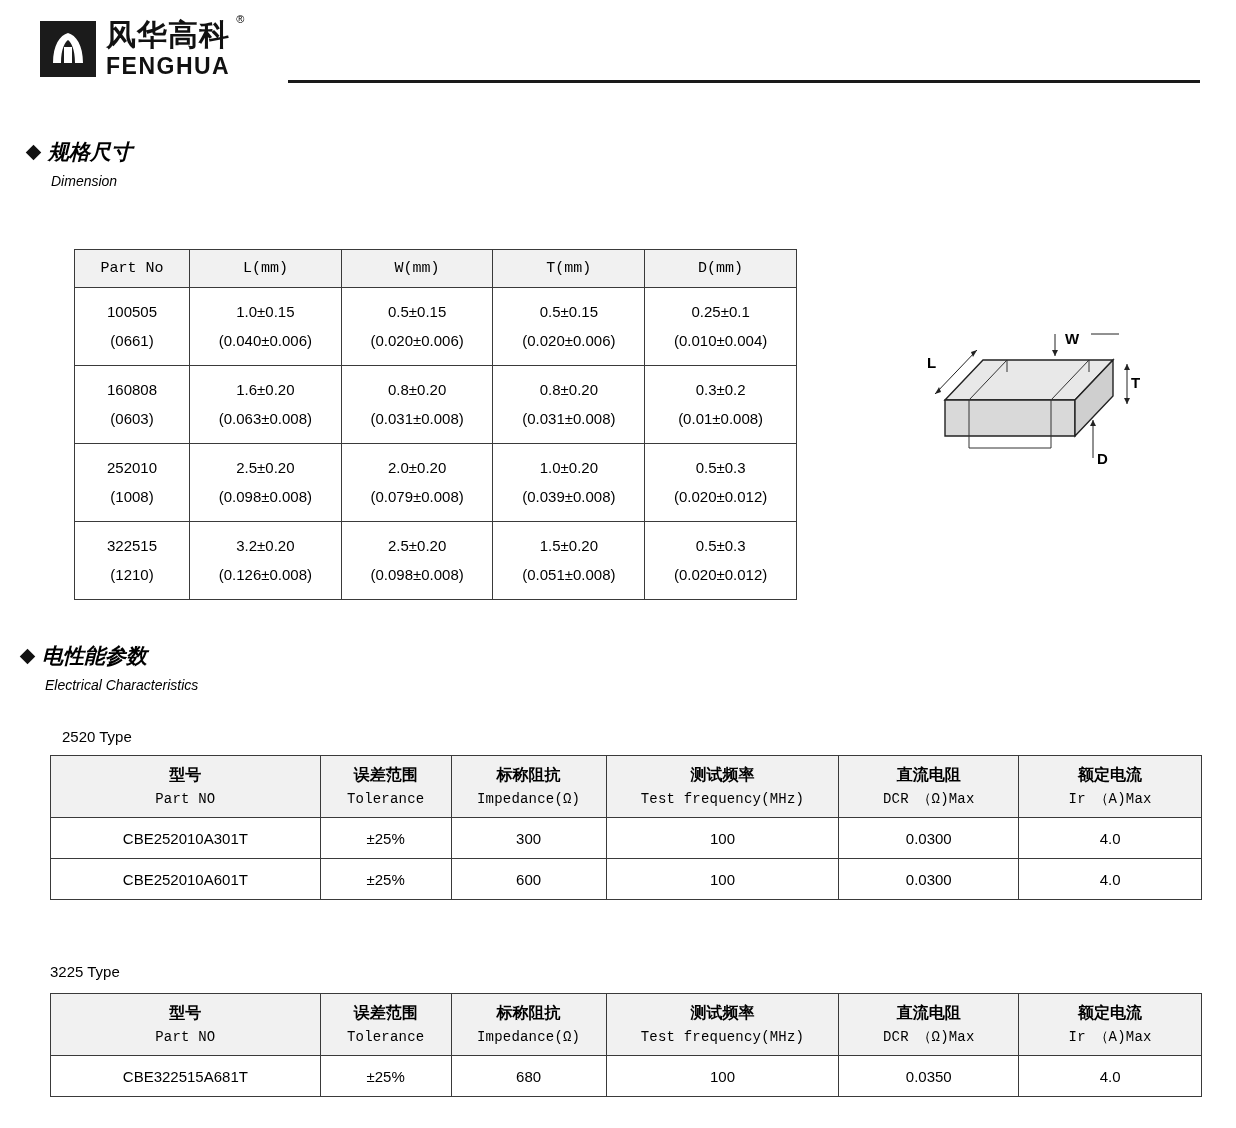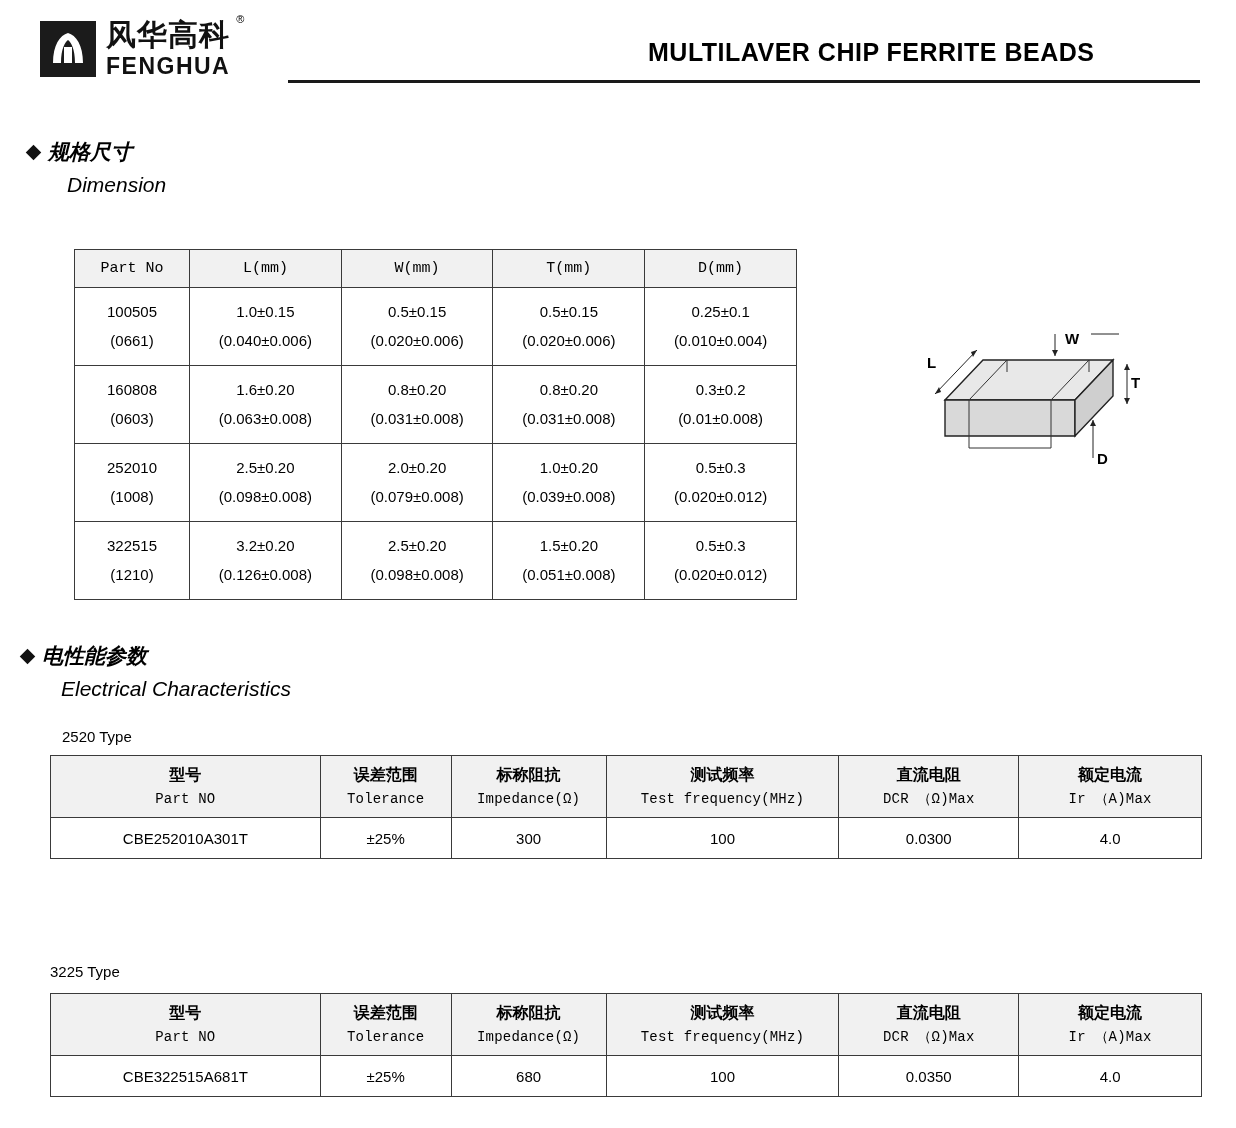--- a/index.html
+++ b/index.html
@@ -87,23 +87,23 @@
   }
   .diamond {
     display: inline-block;
     width: 11px; height: 11px;
     background: #111;
     transform: rotate(45deg);
     margin-right: 9px;
     vertical-align: 1px;
   }
   .sec-en {
-    font-size: 21px;
+    font-size: 14px;
     margin-top: 10px;
-    margin-left: 39px;
+    margin-left: 23px;
     white-space: nowrap;
   }
 
   
   table {
     border-collapse: collapse;
     background: #fff;
   }
   .dim-table {
     position: absolute;
@@ -210,21 +210,20 @@
         <path d="M13 42 C13 24 20 14 28 12 C36 14 43 24 43 42 L35 42 C35 28 31 21 28 19 C25 21 21 28 21 42 Z" fill="#ffffff"></path>
         <rect x="24" y="26" width="8" height="16" fill="#ffffff"></rect>
       </svg>
     </div>
     <div class="logo-text">
       <span class="logo-cn">风华高科</span>
       <span class="logo-en">FENGHUA</span>
       <span class="logo-reg">®</span>
     </div>
   </div>
-  <div class="header-title">MULTILAVER   CHIP   FERRITE   BEADS</div>
   <div class="header-rule"></div>
 </div>
 
 <div class="section" style="left:28px; top:140px;">
   <div class="sec-cn">
     <span class="diamond"></span><span>规格尺寸</span>
   </div>
   <div class="sec-en">Dimension</div>
 </div>
 
@@ -408,20 +407,28 @@
   </thead>
   <tbody>
     <tr>
       <td>CBE252010A301T</td>
       <td>±25%</td>
       <td>300</td>
       <td>100</td>
       <td>0.0300</td>
       <td>4.0</td>
     </tr>
+    <tr>
+      <td>CBE252010A601T</td>
+      <td>±25%</td>
+      <td>600</td>
+      <td>100</td>
+      <td>0.0300</td>
+      <td>4.0</td>
+    </tr>
   </tbody>
 </table>
 
 <div class="type-label lbl-3225">3225 Type</div>
 
 <table class="ec-table tbl-3225">
   <thead>
     <tr>
       <th class="ecw1">
         <span class="hcn">型号</span>

